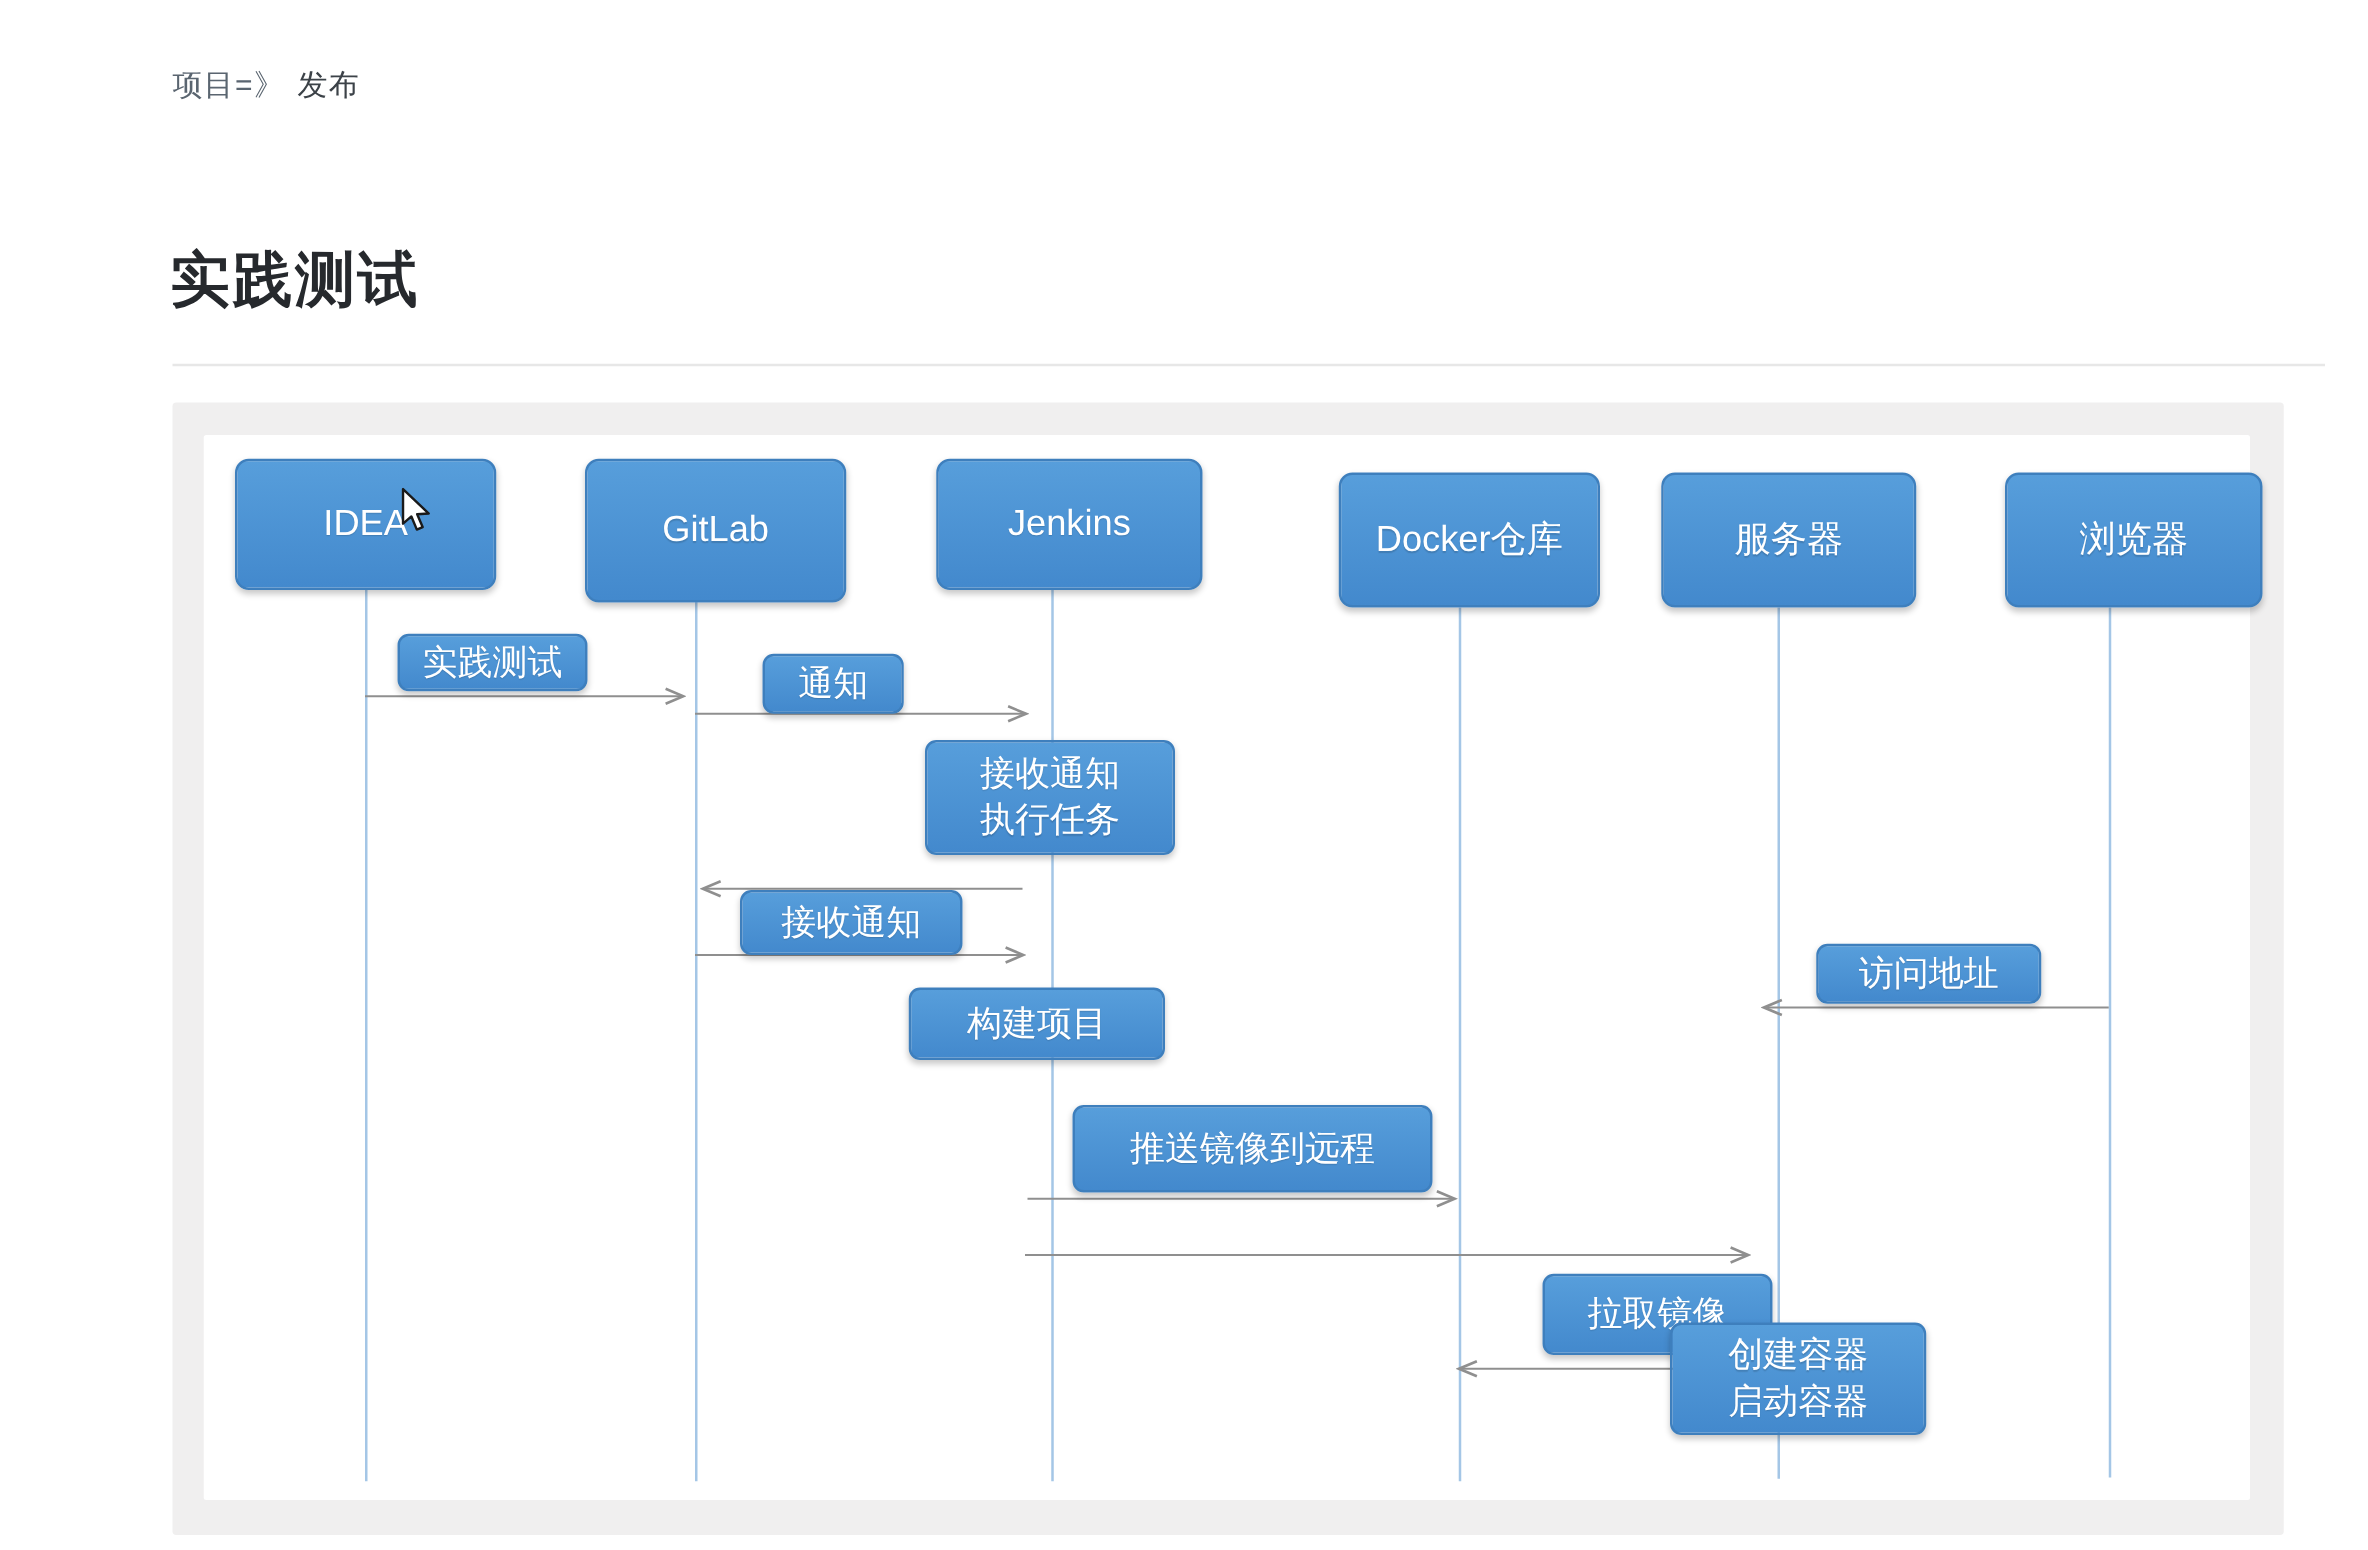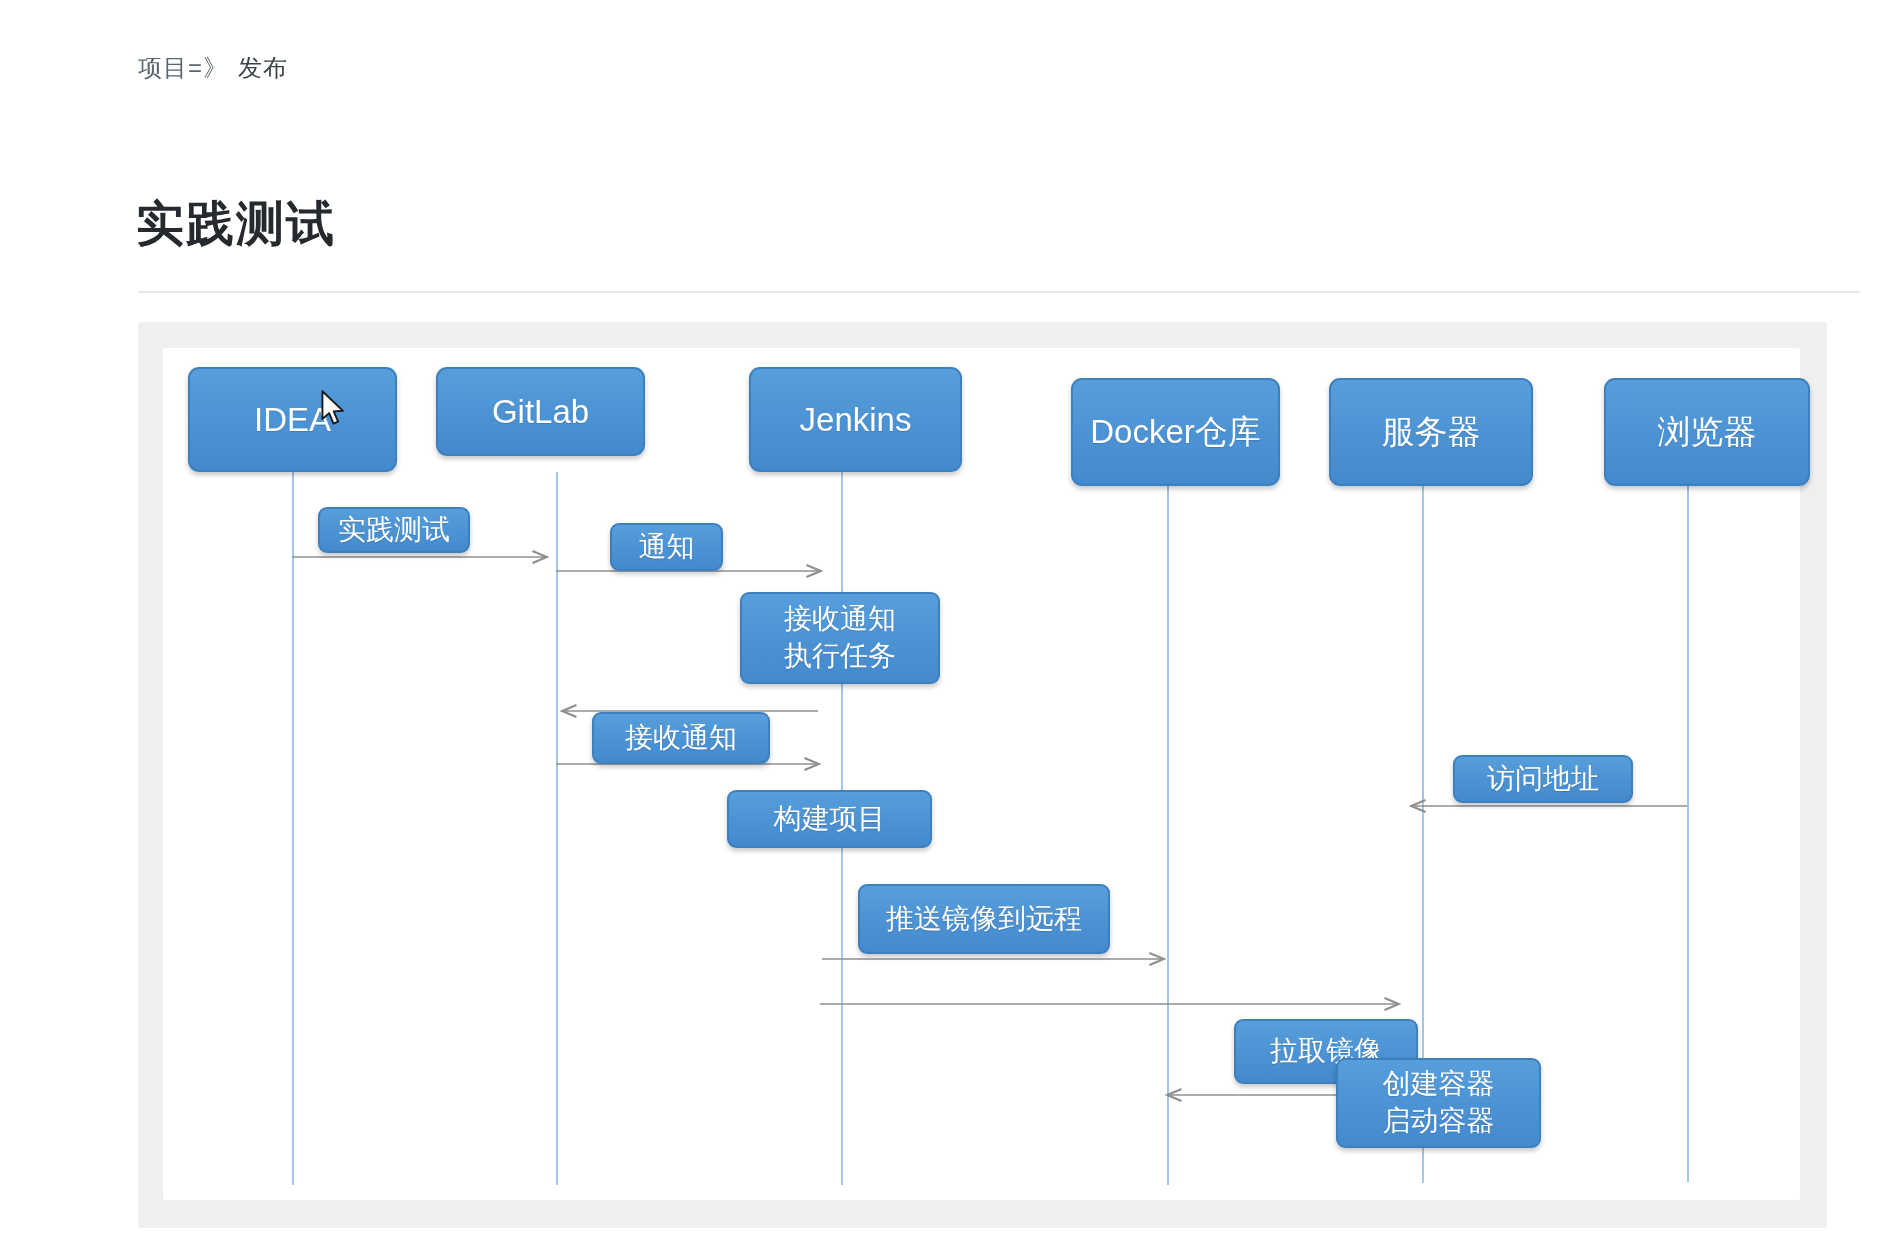--- a/index.html
+++ b/index.html
@@ -21,21 +21,21 @@
 
   .lifeline { position:absolute; width:2px; background:#a4c6e6; }
 
   .actor, .msg {
     position:absolute; display:flex; align-items:center; justify-content:center;
     background:linear-gradient(180deg,#579edb 0%,#4389cd 100%);
     border:2px solid #3e7fbd; color:#ffffff; text-align:center;
     box-shadow:0 3px 5px rgba(0,0,0,0.22);
     text-shadow:0 1px 1px rgba(0,0,0,0.15);
   }
-  .actor { border-radius:11px; font-size:33px; }
+  .actor { border-radius:11px; font-size:29px; }
   .msg   { border-radius:9px; font-size:28px; line-height:1.32; white-space:pre-line; }
 
   .arrows { position:absolute; left:0; top:0; width:1894px; height:1240px; pointer-events:none; }
 
   .cursor { position:absolute; left:318px; top:390px; }
 </style>
 </head>
 <body>
 
 <div class="page">
@@ -71,21 +71,21 @@
       <line x1="1687" y1="806" x2="1412" y2="806" marker-end="url(#ah)"></line>
       <line x1="822" y1="959" x2="1163" y2="959" marker-end="url(#ah)"></line>
       <line x1="820" y1="1004" x2="1398" y2="1004" marker-end="url(#ah)"></line>
       <line x1="1404" y1="1095" x2="1168" y2="1095" marker-end="url(#ah)"></line>
     </g>
   </svg>
 
   <div class="actor" style="left:188px;top:367px;width:209px;height:105px">
     <span>IDEA</span>
   </div>
-  <div class="actor" style="left:436px;top:367px;width:209px;height:89px">
+  <div class="actor" style="left:468px;top:367px;width:209px;height:115px">
     <span>GitLab</span>
   </div>
   <div class="actor" style="left:749px;top:367px;width:213px;height:105px">
     <span>Jenkins</span>
   </div>
   <div class="actor" style="left:1071px;top:378px;width:209px;height:108px">
     <span>Docker仓库</span>
   </div>
   <div class="actor" style="left:1329px;top:378px;width:204px;height:108px">
     <span>服务器</span>
@@ -94,21 +94,21 @@
     <span>浏览器</span>
   </div>
 
   <div class="msg" style="left:318px;top:507px;width:152px;height:46px">实践测试</div>
   <div class="msg" style="left:610px;top:523px;width:113px;height:48px">通知</div>
   <div class="msg" style="left:740px;top:592px;width:200px;height:92px">接收通知
 执行任务</div>
   <div class="msg" style="left:592px;top:712px;width:178px;height:52px">接收通知</div>
   <div class="msg" style="left:1453px;top:755px;width:180px;height:48px">访问地址</div>
   <div class="msg" style="left:727px;top:790px;width:205px;height:58px">构建项目</div>
-  <div class="msg" style="left:858px;top:884px;width:252px;height:70px">推送镜像到远程</div>
+  <div class="msg" style="left:858px;top:884px;width:288px;height:70px">推送镜像到远程</div>
   <div class="msg" style="left:1234px;top:1019px;width:184px;height:65px">拉取镜像</div>
   <div class="msg" style="left:1336px;top:1058px;width:205px;height:90px">创建容器
 启动容器</div>
 
   <svg class="cursor" width="32" height="36" viewBox="0 0 24 28">
     <path d="M3,1 L3,22.5 L8.2,18 L11.6,26.2 L15.2,24.6 L11.8,16.6 L19,16.2 Z" fill="#ffffff" stroke="#1a1a1a" stroke-width="1.5" stroke-linejoin="round"></path>
   </svg>
 
 </div>
 

